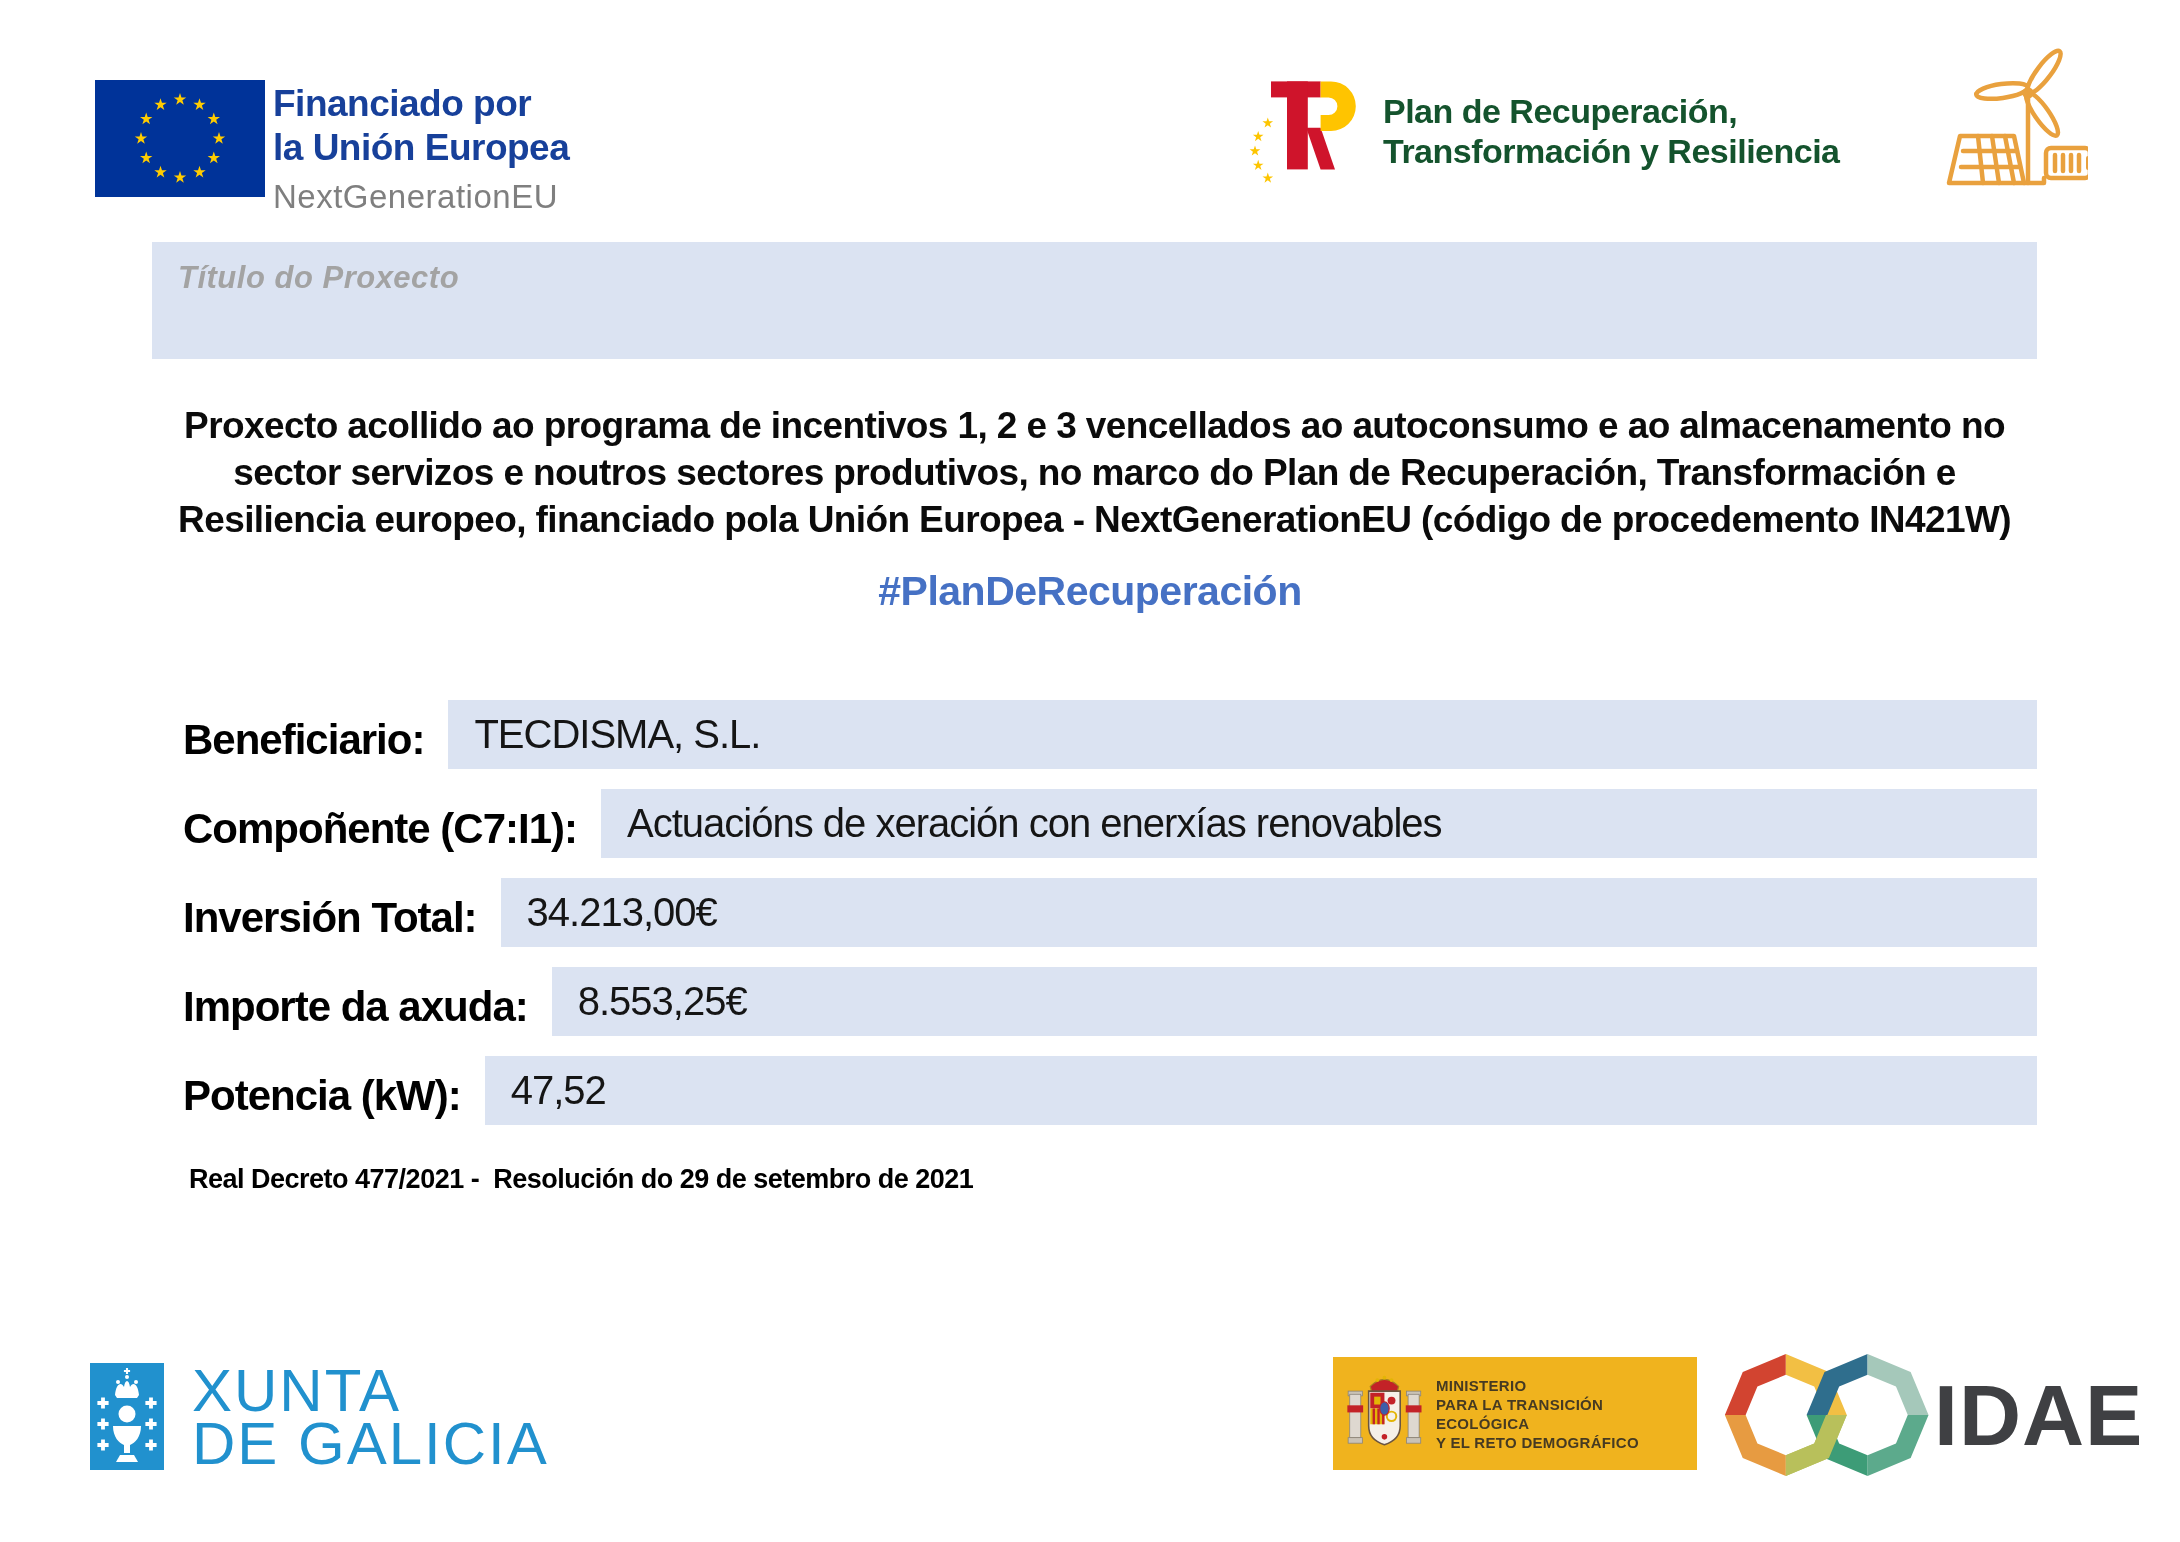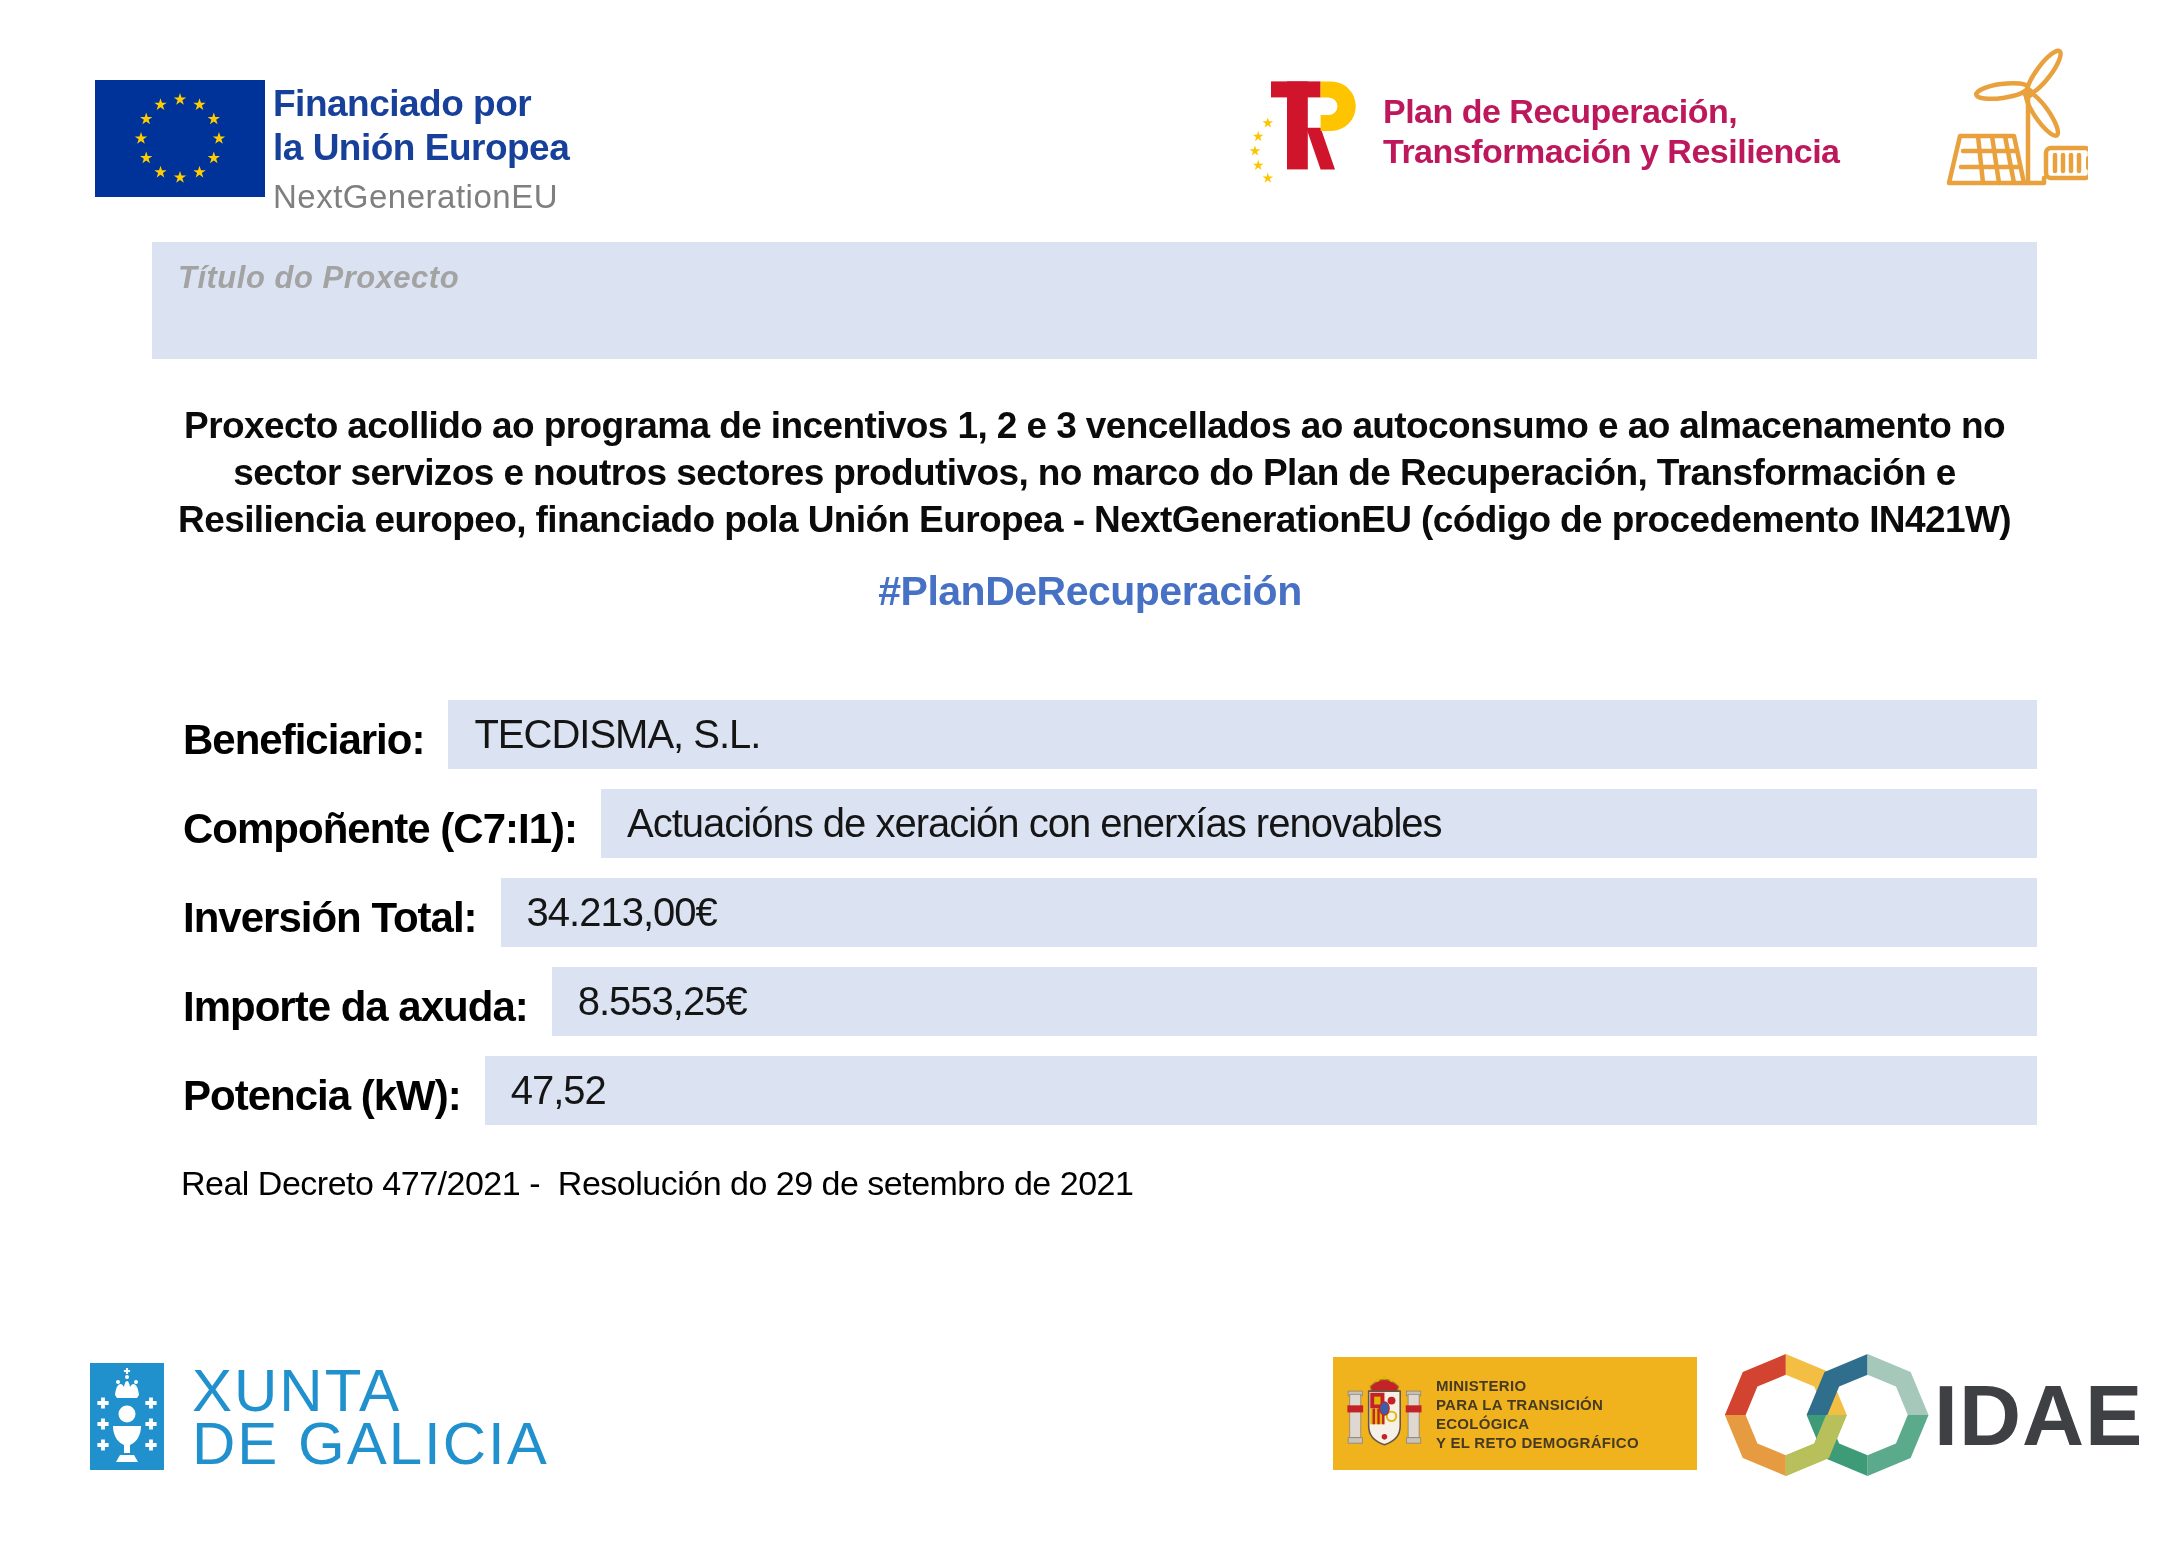--- a/index.html
+++ b/index.html
@@ -9,21 +9,21 @@
     position:relative; width:2180px; height:1542px; background:#ffffff; overflow:hidden;
   }
 
   
   .eu-block { position:absolute; left:95px; top:80px; display:flex; gap:8px; }
   .eu-text { padding-top:2px; }
   .eu-funded { font-size:37px; font-weight:700; color:#17409a; line-height:44px; letter-spacing:-0.5px; }
   .eu-program { font-size:33px; font-weight:400; color:#7f7f7f; margin-top:8px; letter-spacing:0.5px; }
 
   .prtr-block { position:absolute; left:1247px; top:64px; display:flex; align-items:center; gap:16px; }
-  .prtr-text { font-size:34px; font-weight:700; color:#be185d; line-height:40px; letter-spacing:-0.5px; }
+  .prtr-text { font-size:34px; font-weight:700; color:#14532d; line-height:40px; letter-spacing:-0.5px; }
 
   .renew-icon { position:absolute; left:1928px; top:36px; }
 
   
   .title-box {
     position:absolute; left:152px; top:242px; width:1885px; height:117px;
     background:#dbe3f2; padding:18px 26px;
   }
   .title-box .ph { font-size:31px; font-weight:700; font-style:italic; color:#a3a3a3; letter-spacing:0.5px; }
 
@@ -46,22 +46,22 @@
     flex:0 0 auto; font-size:42px; font-weight:700; color:#000;
     letter-spacing:-1px; margin-right:24px; white-space:nowrap;margin-top:10px;
   }
   .field-value {
     flex:1 1 auto; align-self:stretch; background:#dbe3f2;
     display:flex; align-items:center; padding-left:26px;
     font-size:40px; font-weight:400; color:#151515; letter-spacing:-1px;
   }
 
   .decree {
-    position:absolute; left:181px; top:1164px;
-    font-size:34px; font-weight:400; color:#000; letter-spacing:-0.5px; white-space:pre-wrap;
+    position:absolute; left:189px; top:1164px;
+    font-size:27px; font-weight:700; color:#000; letter-spacing:-0.5px; white-space:pre-wrap;
   }
 
   
   .xunta-block { position:absolute; left:90px; top:1363px; display:flex; gap:28px; align-items:center; }
   .xunta-text { font-size:60px; font-weight:400; color:#2191ce; line-height:53px; letter-spacing:2px; }
 
   .ministerio-box {
     position:absolute; left:1333px; top:1357px; width:364px; height:113px;
     background:#f0b31e; display:flex; align-items:center; padding:0 12px;
   }

